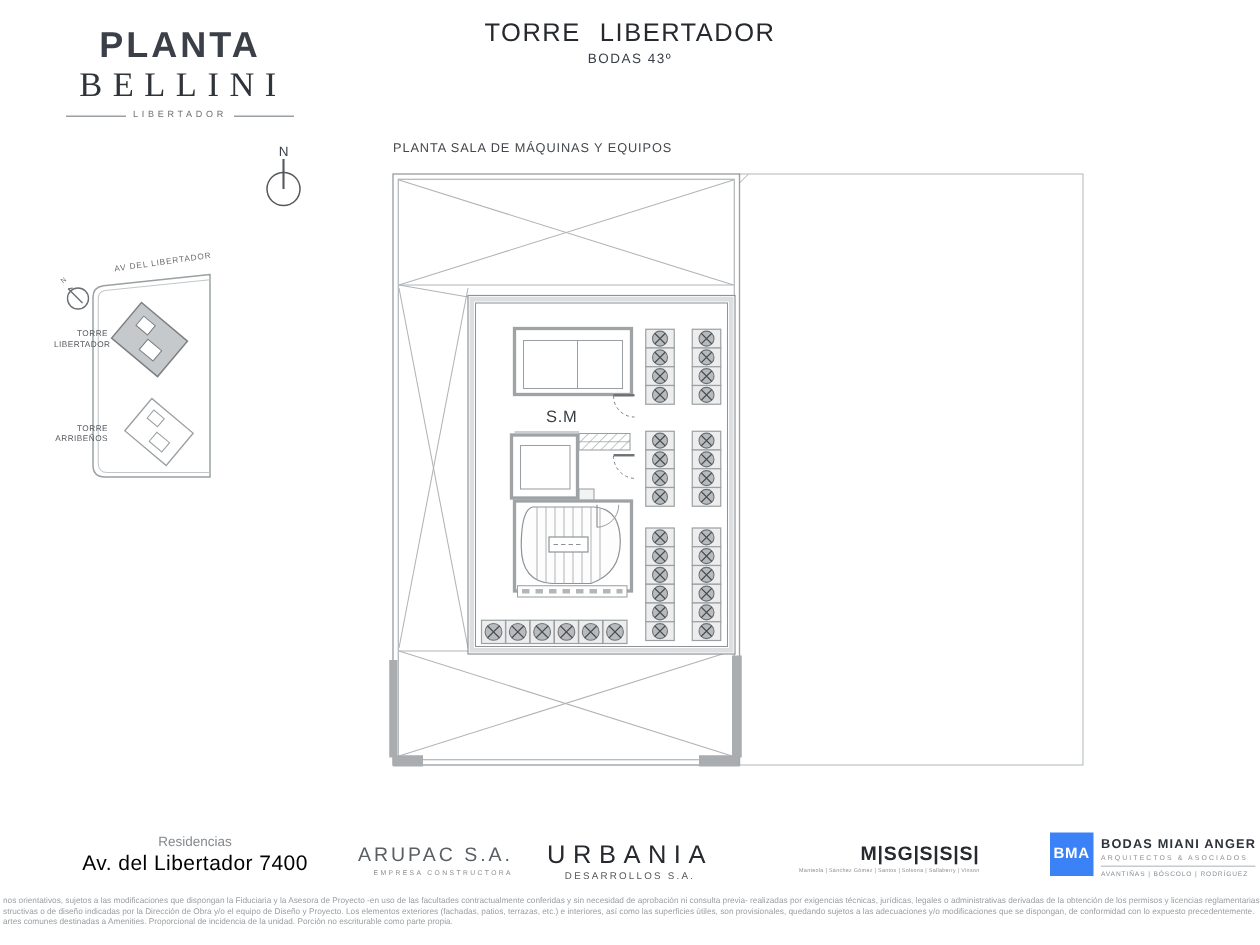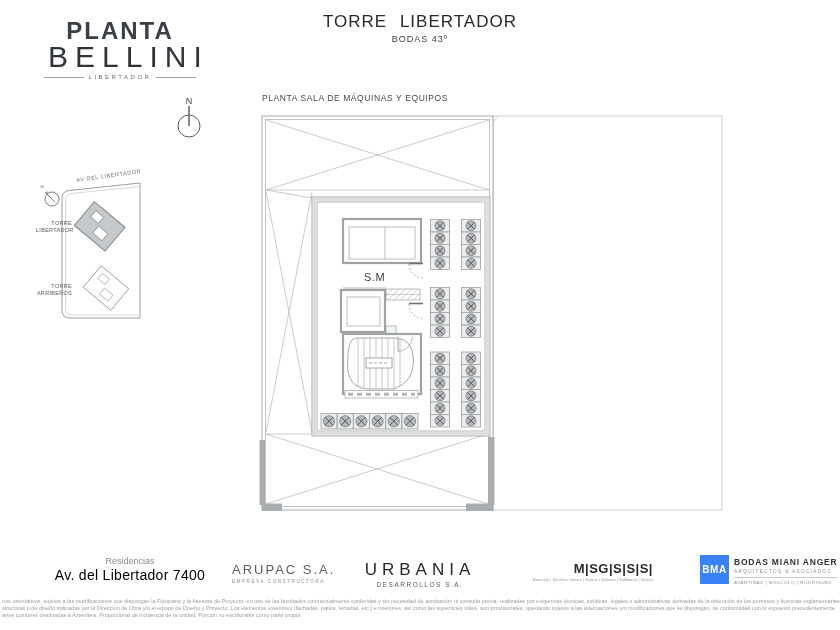--- a/index.html
+++ b/index.html
@@ -4,21 +4,21 @@
 <style>
   * { margin:0; padding:0; box-sizing:border-box; }
   html,body { background:#ffffff; }
   .canvas {
     position:relative; width:840px; height:630px; background:#ffffff;
     font-family:"Liberation Sans", sans-serif; overflow:hidden; color:#3b4048;
   }
   
   .logo { position:absolute; left:44px; top:18px; width:152px; text-align:center; }
   .logo-line1 { font-size:24px; font-weight:bold; letter-spacing:2px; color:#3b4048; line-height:26px;}
-  .logo-line2 { font-family:Liberation Sans, sans-serif; font-size:30px; letter-spacing:7px; color:#2f343a; line-height:26px; margin-left:4px;}
+  .logo-line2 { font-family:Liberation Serif, serif; font-size:23px; letter-spacing:7px; color:#2f343a; line-height:26px; margin-left:4px;}
   .logo-sub-row { display:flex; align-items:center; gap:5px; margin-top:4px; }
   .logo-rule { flex:1; height:1px; background:#9aa0a3; }
   .logo-sub { font-size:6px; letter-spacing:2.5px; color:#6a6e72; white-space:nowrap; }
   
   .title-block { position:absolute; left:290px; top:12px; width:260px; text-align:center; }
   .title-main { font-size:17px; letter-spacing:1px; word-spacing:7px; color:#26292d; }
   .title-sub { font-size:9px; letter-spacing:1px; color:#3b4048; margin-top:2px; }
   
   .plan-caption { position:absolute; left:262px; top:93px; font-size:8.5px; letter-spacing:0.6px; color:#44484c; }
   
@@ -38,21 +38,21 @@
   .site-label.lib { top:50px; }
   .site-label.arr { top:113px; }
   
   .mainplan { position:absolute; left:256px; top:106px; width:474px; height:412px; }
   .mainplan text { font-family:"Liberation Sans", sans-serif; }
   
   .footer { position:absolute; left:0; top:552px; width:840px; height:44px; }
   .f-res { position:absolute; left:40px; top:4px; width:180px; text-align:center; }
   .f-res-1 { font-size:9px; color:#85898d; }
   .f-res-2 { font-size:14px; color:#000000; margin-top:1px; letter-spacing:0.3px; }
-  .f-arupac { position:absolute; left:232px; top:10px; width:110px; text-align:left; }
+  .f-arupac { position:absolute; left:232px; top:10px; width:110px; text-align:right; }
   .f-arupac-1 { font-size:13px; letter-spacing:2px; color:#5a5f63; }
   .f-arupac-2 { font-size:4.5px; letter-spacing:1.6px; color:#8a8f93; margin-top:2px; }
   .f-urbania { position:absolute; left:355px; top:8px; width:130px; text-align:center; }
   .f-urbania-1 { font-size:17px; letter-spacing:5px; color:#26292d; }
   .f-urbania-2 { font-size:6.5px; letter-spacing:1.5px; color:#55595d; margin-top:1px; }
   .f-msg { position:absolute; left:528px; top:9px; width:125px; text-align:right; }
   .f-msg-1 { font-size:13px; font-weight:bold; letter-spacing:0.5px; color:#26292d; }
   .f-msg-2 { font-size:3.6px; letter-spacing:0.2px; color:#8a8f93; margin-top:2px; white-space:nowrap; }
   .f-bma { position:absolute; left:700px; top:3px; display:flex; gap:5px; }
   .f-bma-badge {

